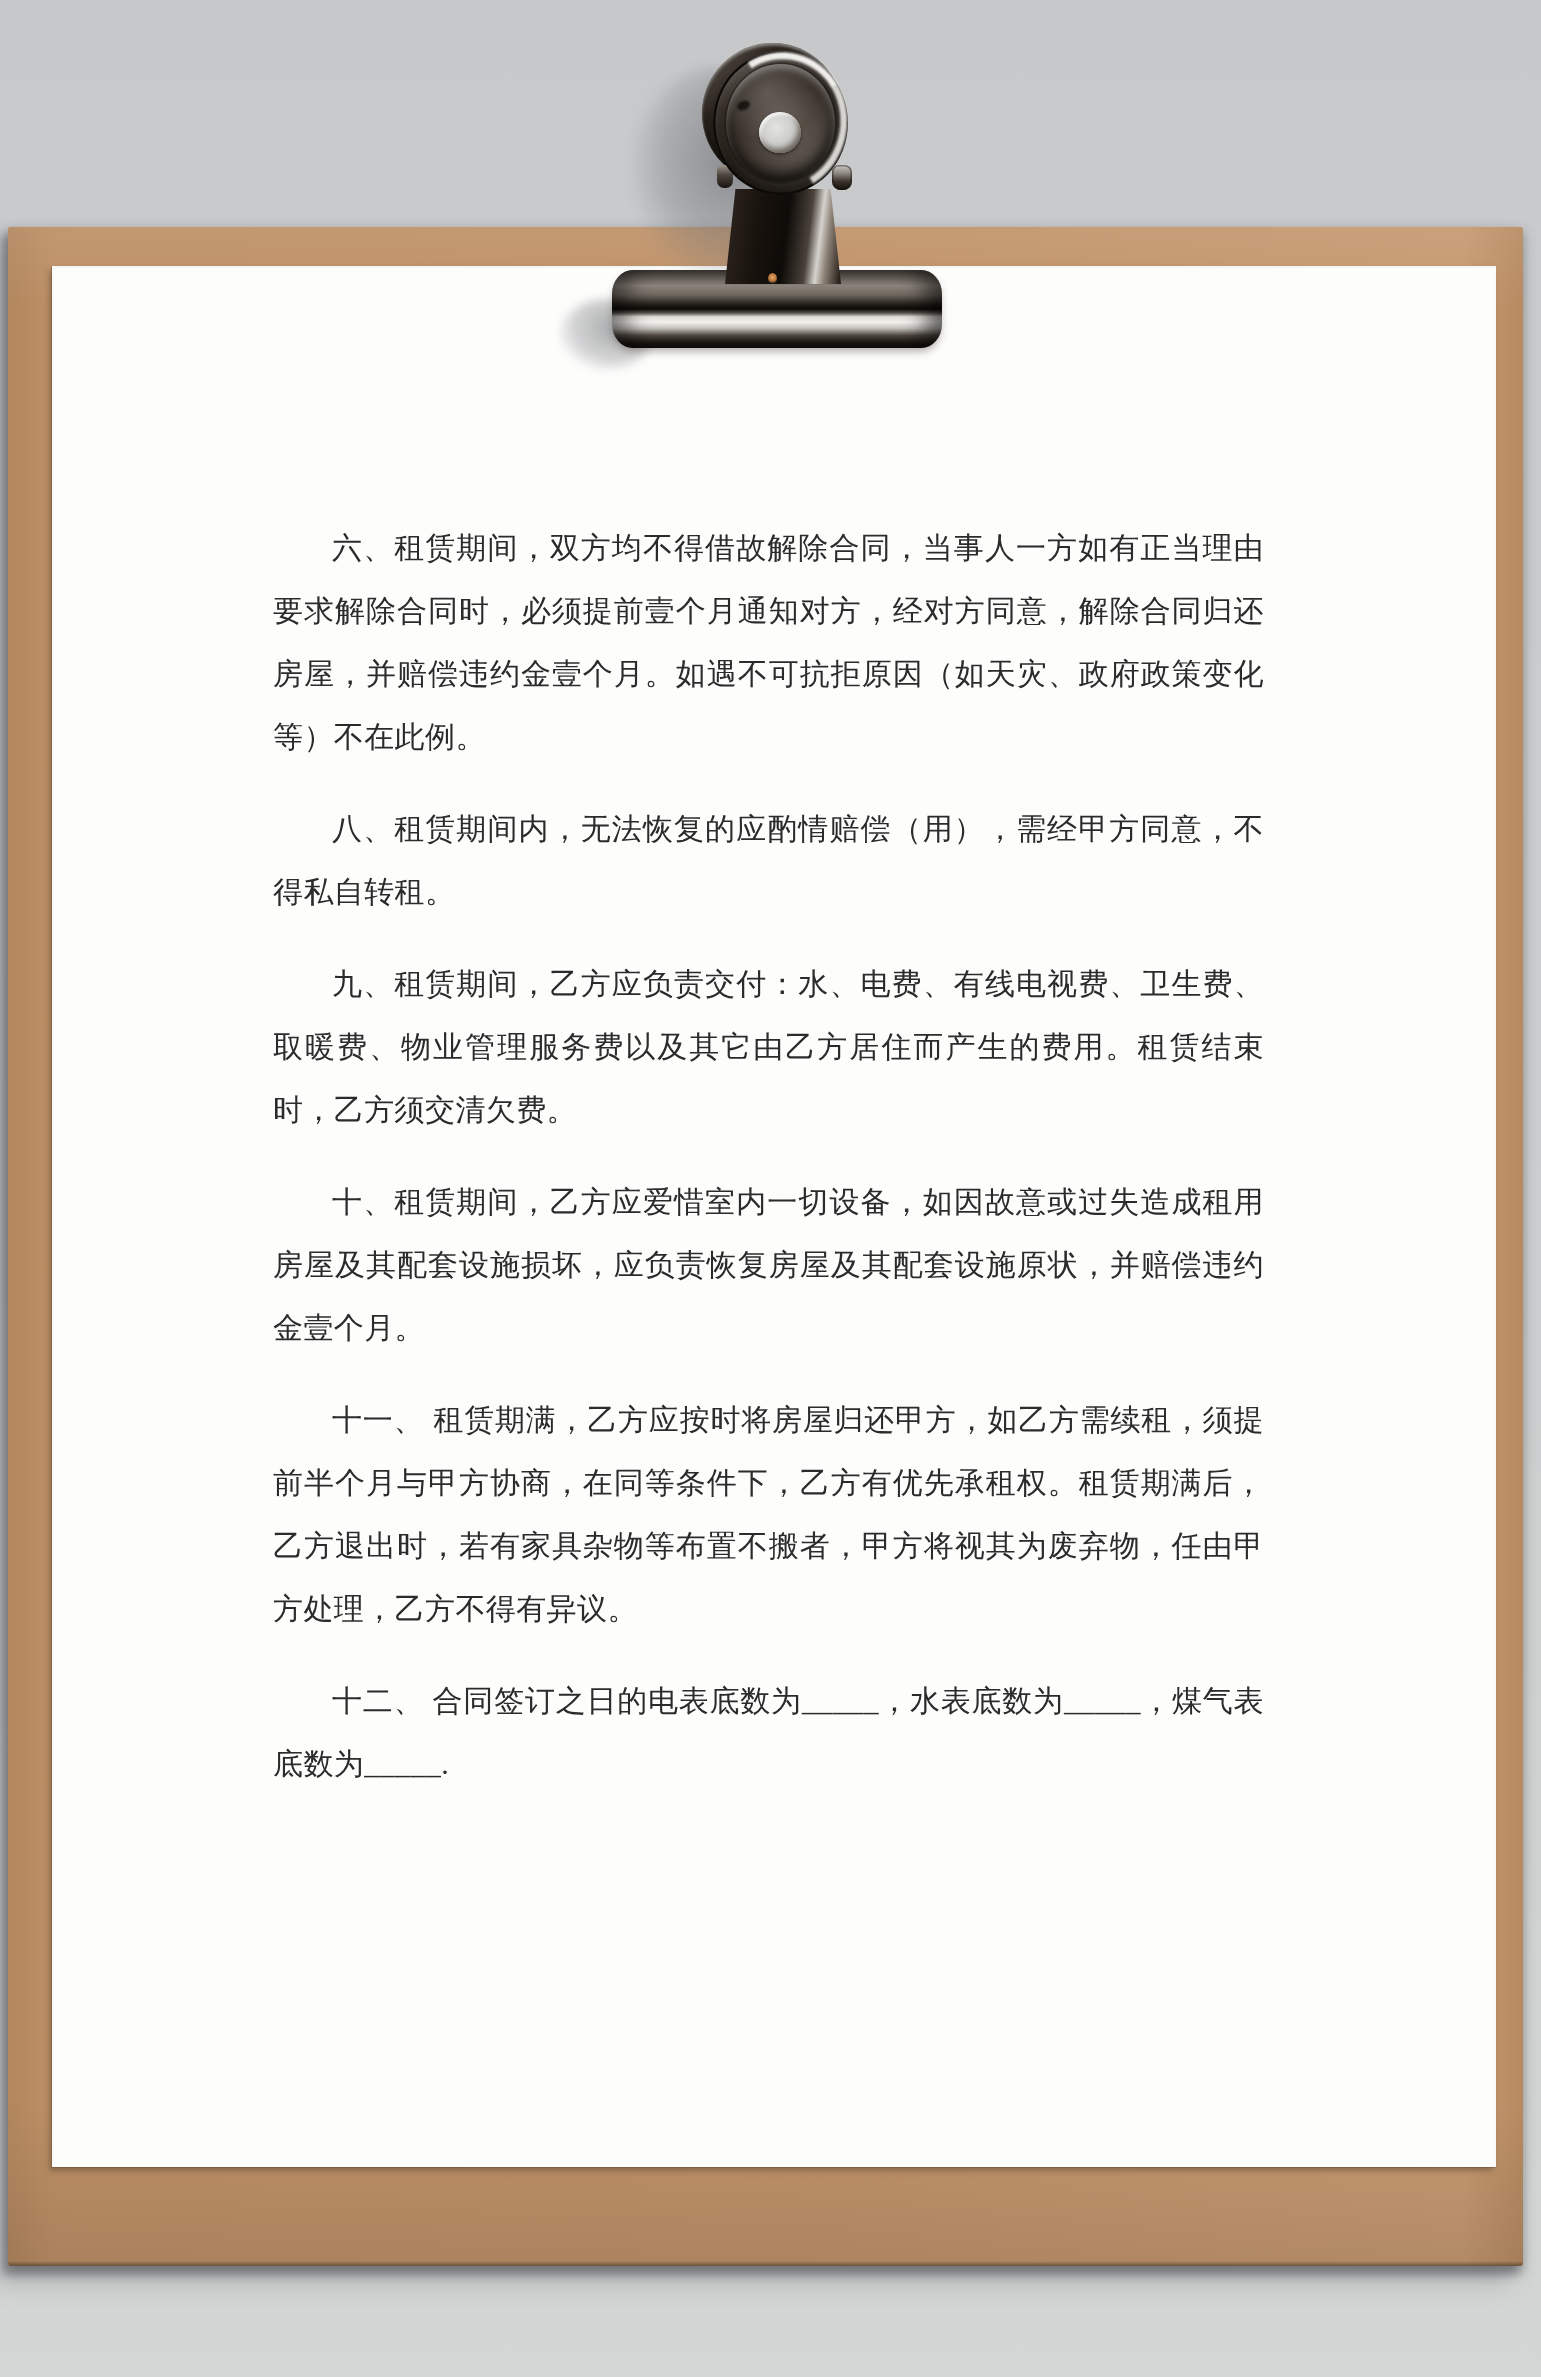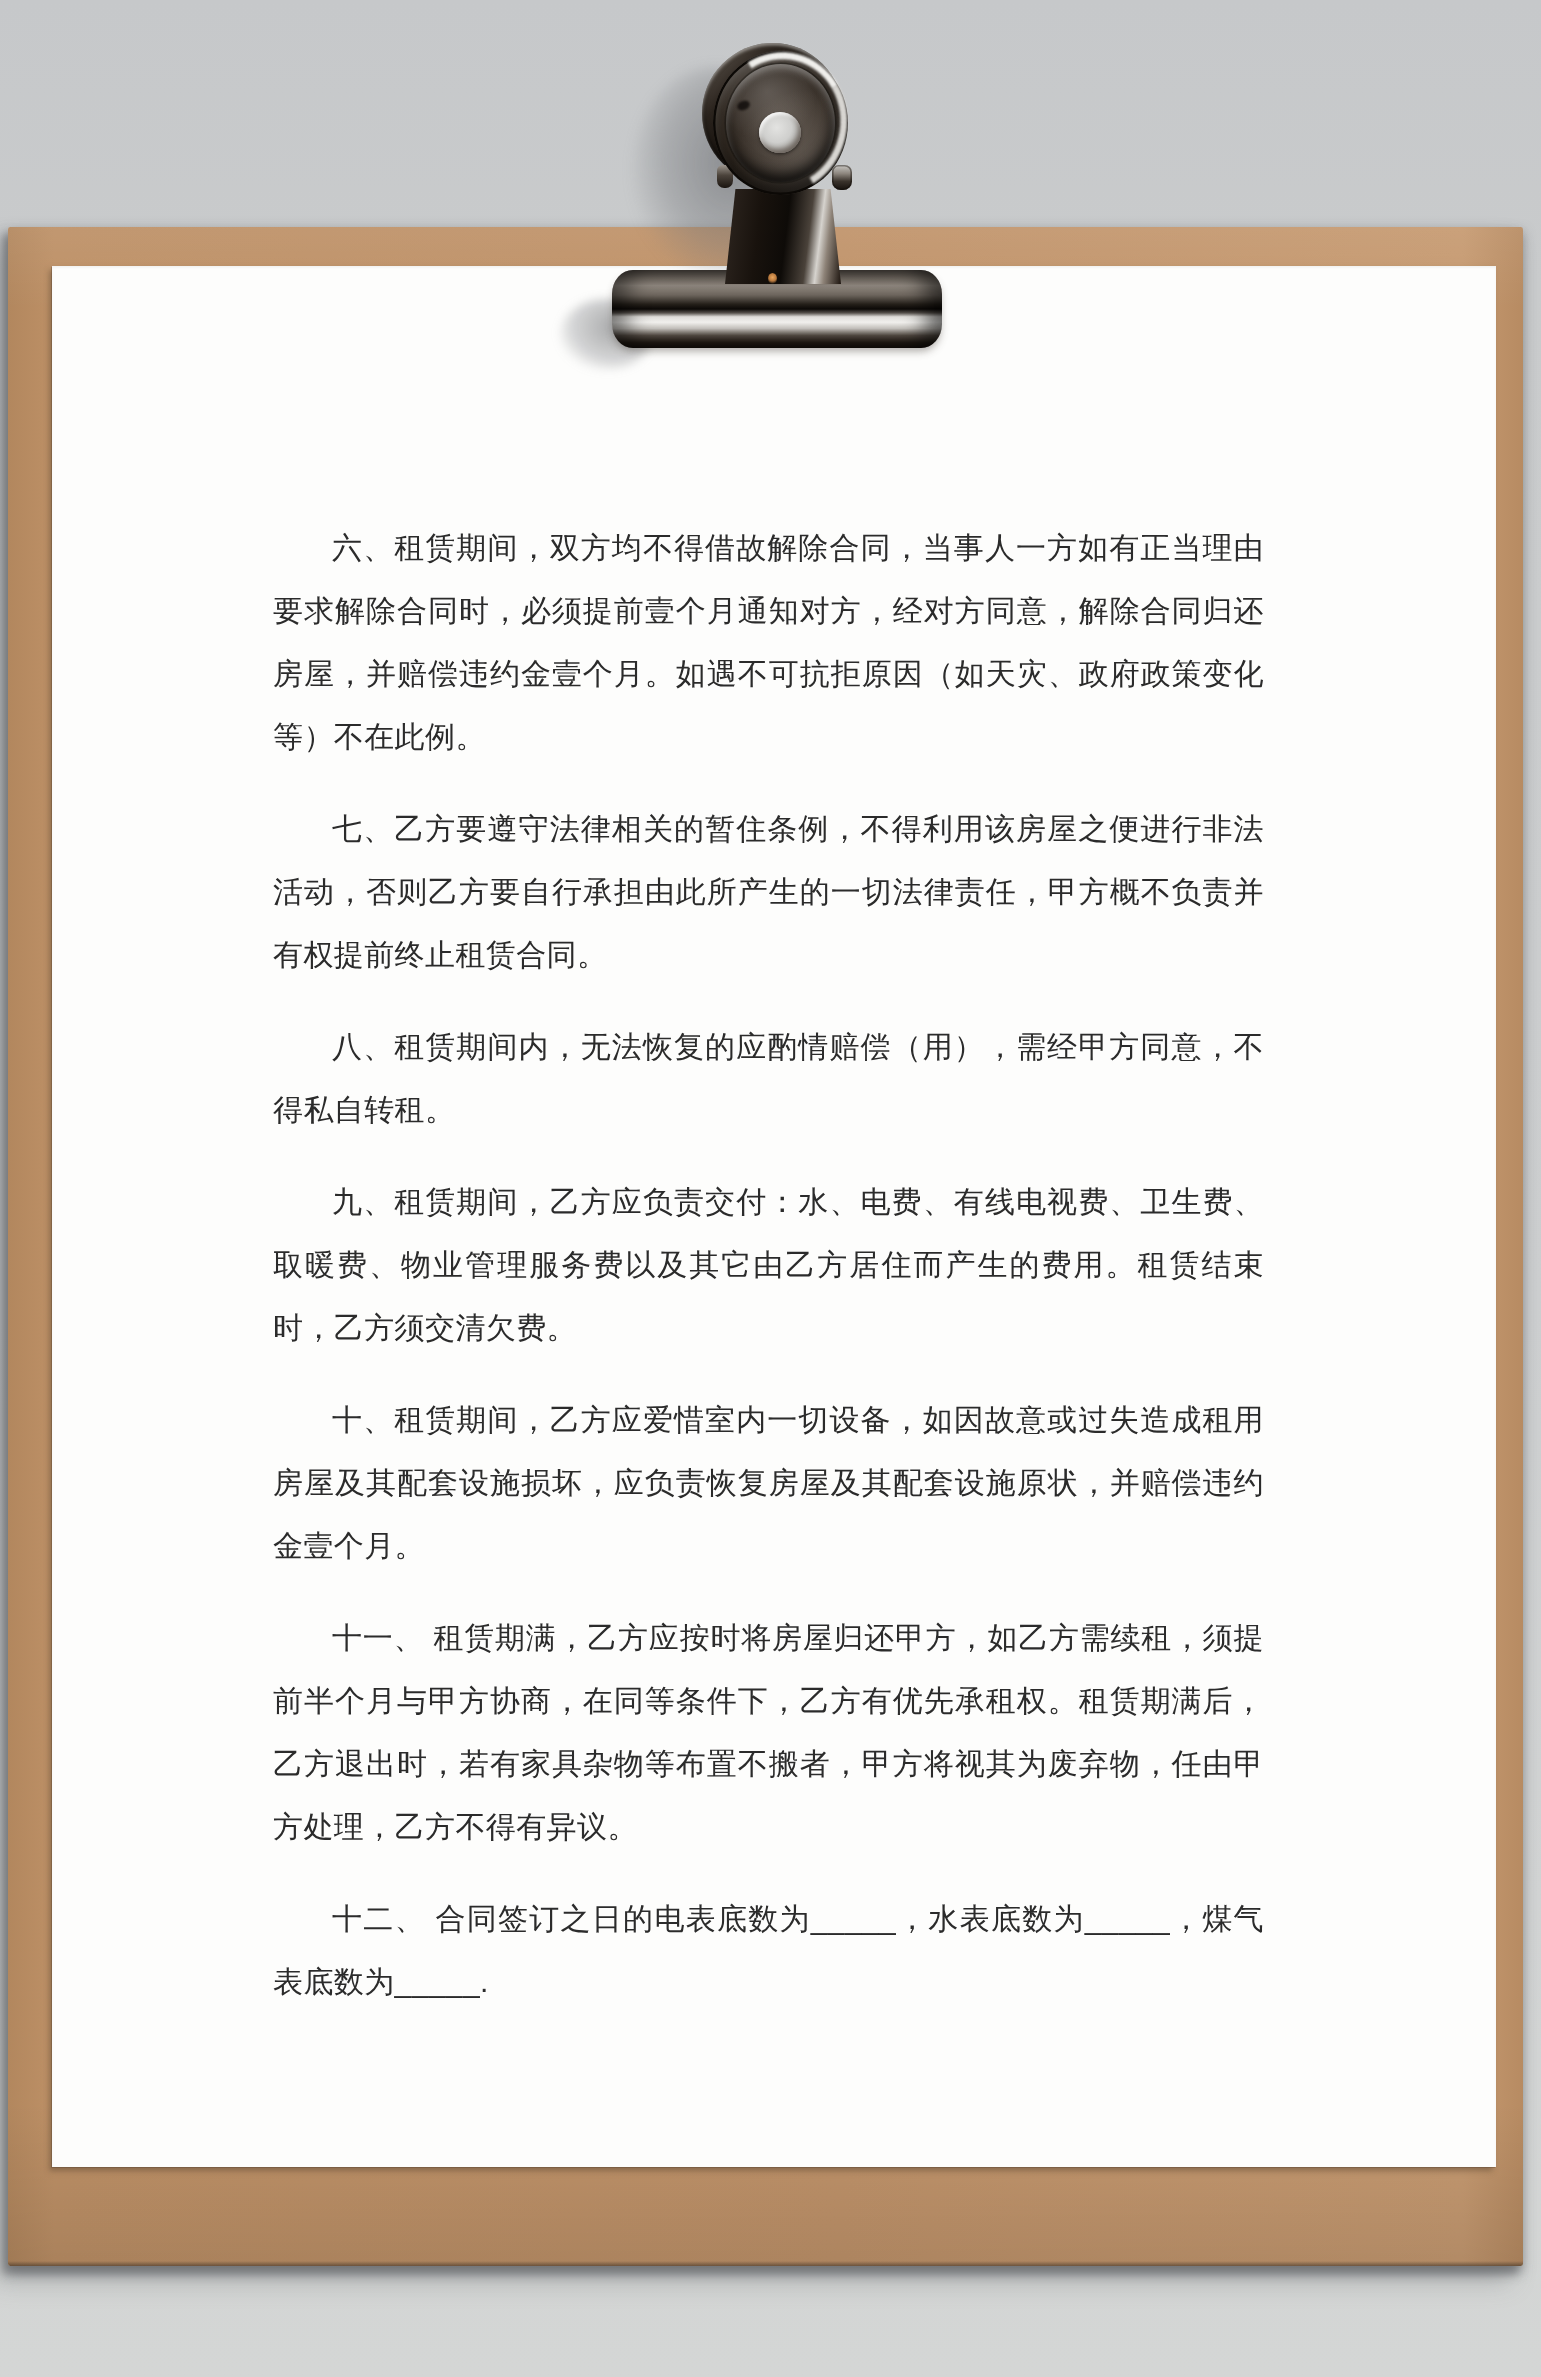--- a/index.html
+++ b/index.html
@@ -30,21 +30,21 @@
          box-shadow:-3.2px 4px 5.6px rgba(92,72,52,0.5),
                     -0.8px 0.8px 0 rgba(70,52,36,0.35),
                     inset 0 1.6px 2.4px rgba(0,0,0,0.05);
          z-index:2;}
 
   
   .contract-text{position:absolute;left:221px;top:250px;width:1003px;z-index:3;}
   .clause{margin:0 12px 29px 0;font-size:30px;line-height:63px;color:#2b2b2b;
           text-align:justify;text-justify:inter-ideograph;text-indent:59px;
           font-weight:400;letter-spacing:0.4px;}
-  .clause:last-child{margin-bottom:0;}
+  .clause:last-child{margin-bottom:0;font-family:Liberation Serif, serif;}
 
   
   .clip-shadow-head{position:absolute;left:632px;top:67px;width:165px;height:213px;
           background:radial-gradient(ellipse at 62% 45%,rgba(88,90,95,0.55) 0%,rgba(115,117,121,0.35) 48%,rgba(140,142,146,0.0) 75%);
           border-radius:50%;filter:blur(5.6px);z-index:4;}
   .clip-shadow-bar{position:absolute;left:560px;top:299px;width:92px;height:71px;
           background:radial-gradient(ellipse at 60% 40%,rgba(96,98,102,0.55) 0%,rgba(120,122,126,0.30) 55%,rgba(140,142,146,0) 78%);
           border-radius:50%;filter:blur(4.8px);z-index:4;}
 
   .clip-back-ring{position:absolute;left:702px;top:43px;width:141px;height:141px;border-radius:50%;
@@ -113,21 +113,20 @@
 </head>
 <body>
 
 <div class="scene">
 
   <div class="clipboard"></div>
 
   <div class="paper">
     <div class="contract-text">
       <p class="clause">六、租赁期间，双方均不得借故解除合同，当事人一方如有正当理由要求解除合同时，必须提前壹个月通知对方，经对方同意，解除合同归还房屋，并赔偿违约金壹个月。如遇不可抗拒原因（如天灾、政府政策变化等）不在此例。</p>
-      <p class="clause">七、乙方要遵守法律相关的暂住条例，不得利用该房屋之便进行非法活动，否则乙方要自行承担由此所产生的一切法律责任，甲方概不负责并有权提前终止租赁合同。</p>
       <p class="clause">八、租赁期间内，无法恢复的应酌情赔偿（用），需经甲方同意，不得私自转租。</p>
       <p class="clause">九、租赁期间，乙方应负责交付：水、电费、有线电视费、卫生费、取暖费、物业管理服务费以及其它由乙方居住而产生的费用。租赁结束时，乙方须交清欠费。</p>
       <p class="clause">十、租赁期间，乙方应爱惜室内一切设备，如因故意或过失造成租用房屋及其配套设施损坏，应负责恢复房屋及其配套设施原状，并赔偿违约金壹个月。</p>
       <p class="clause">十一、 租赁期满，乙方应按时将房屋归还甲方，如乙方需续租，须提前半个月与甲方协商，在同等条件下，乙方有优先承租权。租赁期满后，乙方退出时，若有家具杂物等布置不搬者，甲方将视其为废弃物，任由甲方处理，乙方不得有异议。</p>
       <p class="clause">十二、 合同签订之日的电表底数为_____，水表底数为_____，煤气表底数为_____.</p>
     </div>
   </div>
 
   <div class="clip-shadow-head"></div>
   <div class="clip-shadow-bar"></div>

